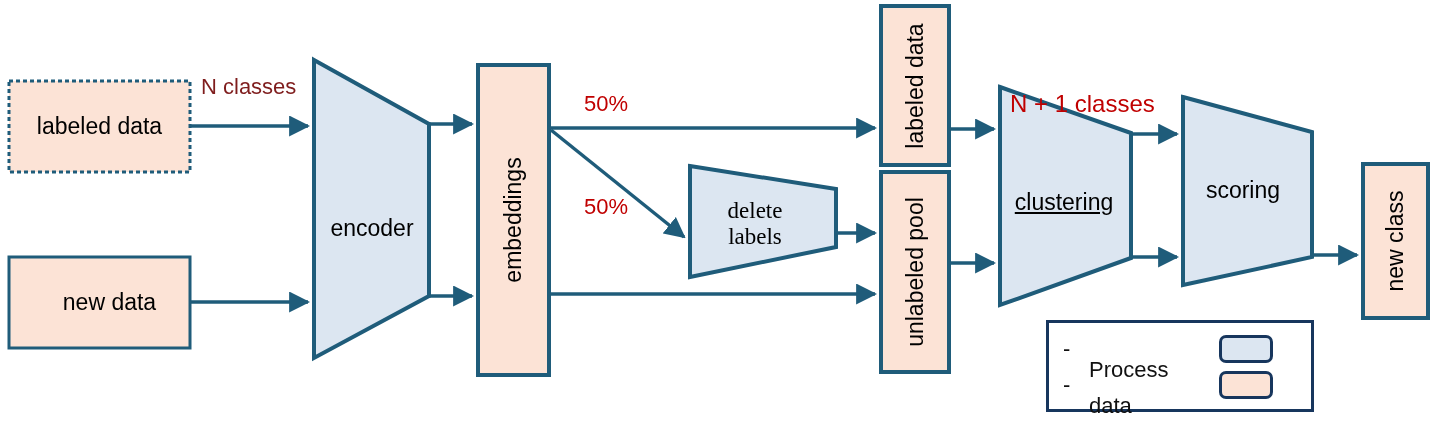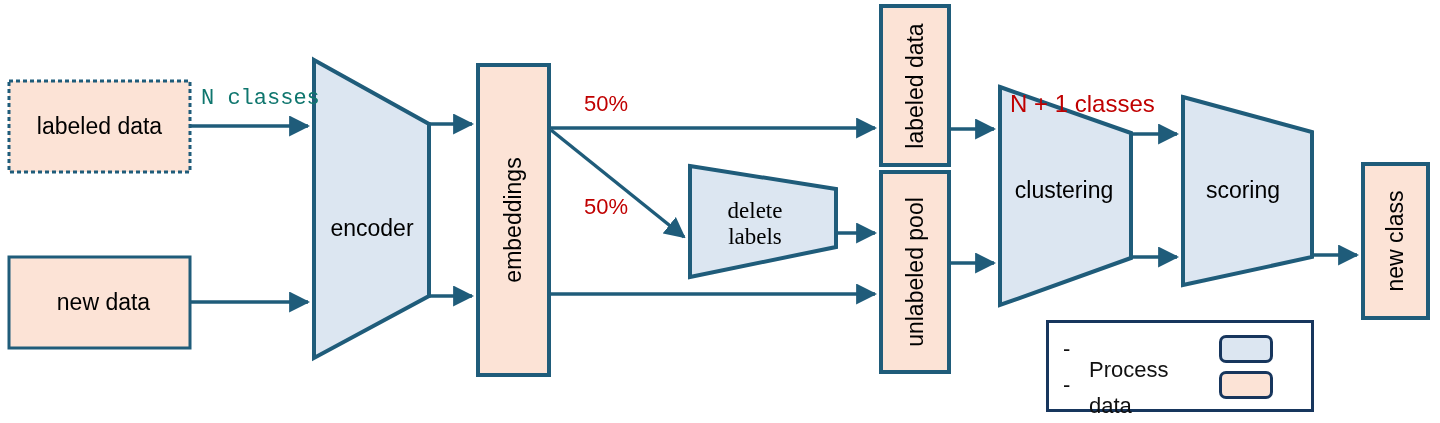--- a/index.html
+++ b/index.html
@@ -141,42 +141,42 @@
 
     <path d="M 1131 134 L 1177 134" fill="none" stroke="#1f5c7a" stroke-width="3.5" marker-end="url(#arrow)"></path>
 
     <path d="M 1131 257 L 1177 257" fill="none" stroke="#1f5c7a" stroke-width="3.5" marker-end="url(#arrow)"></path>
 
     <path d="M 1312 255 L 1357 255" fill="none" stroke="#1f5c7a" stroke-width="3.5" marker-end="url(#arrow)"></path>
   </svg>
 
   <div class="node-label" style="left:9px; top:81px; width:181px; height:91px;">labeled data</div>
 
-  <div class="node-label" style="left:5px; top:257px; width:197px; height:91px;">new data</div>
+  <div class="node-label" style="left:11px; top:257px; width:197px; height:91px;">new data</div>
 
   <div class="node-label" style="left:314px; top:184px; width:116px; height:40px;margin-top:24px;">encoder</div>
 
   <div class="node-label vert" style="left:358px; top:200px; width:310px; height:40px; transform:rotate(-90deg);">embeddings</div>
 
   <div class="node-label" style="left:690px; top:196px; width:130px; height:56px; flex-direction:column;font-family:Liberation Serif, serif;">
     <span>delete</span>
     <span>labels</span>
   </div>
 
   <div class="node-label vert" style="left:835px; top:66px; width:159px; height:40px; transform:rotate(-90deg);">labeled data</div>
 
   <div class="node-label vert" style="left:815px; top:252px; width:200px; height:40px; transform:rotate(-90deg);">unlabeled pool</div>
 
-  <div class="node-label" style="left:1000px; top:170px; width:128px; height:40px;">clustering</div>
+  <div class="node-label" style="left:1000px; top:182px; width:128px; height:40px;text-decoration:underline;">clustering</div>
 
   <div class="node-label" style="left:1183px; top:170px; width:120px; height:40px;">scoring</div>
 
   <div class="node-label vert" style="left:1318px; top:221px; width:154px; height:40px; transform:rotate(-90deg);">new class</div>
 
-  <div class="edge-label" style="left: 201px; top: 86px; color: #0f766e; font-family: Liberation Mono, monospace;">N classes</div>
+  <div class="edge-label" style="left: 201px; top: 74px; color: #7f1d1d;">N classes</div>
 
   <div class="edge-label" style="left: 584px; top: 91px; color: rgb(192, 0, 0);">50%</div>
 
   <div class="edge-label" style="left: 584px; top: 194px; color: rgb(192, 0, 0);">50%</div>
 
   <div class="edge-label big" style="left: 1010px; top: 43px; color: rgb(192, 0, 0); margin-top: 47px;">N + 1 classes</div>
 
   <div class="legend-box" style="border-color: rgb(23, 54, 93);">
     <div class="legend-row r0">
       <span class="legend-dash">-</span>

